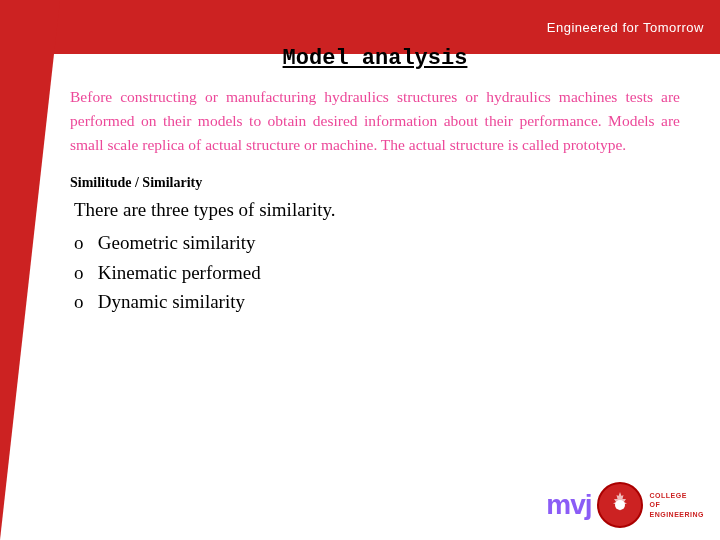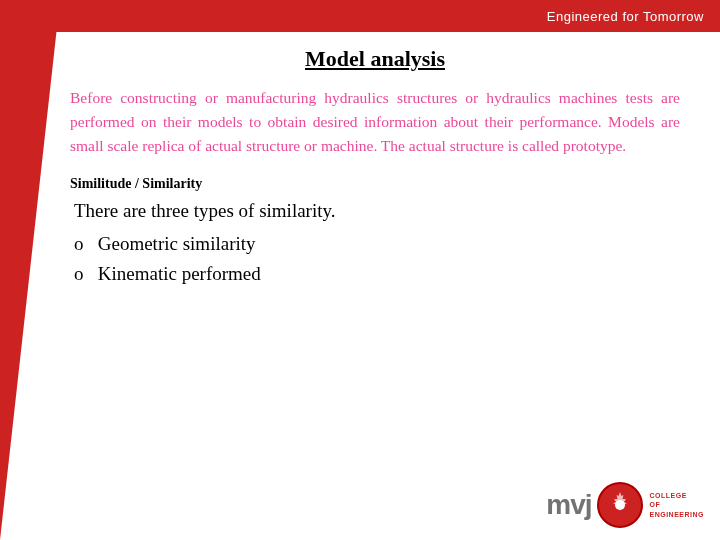--- a/index.html
+++ b/index.html
@@ -12,21 +12,21 @@
       position: relative;
       overflow: hidden;
     }
 
     
     .top-bar {
       position: absolute;
       top: 0;
       left: 0;
       width: 100%;
-      height: 32px;
+      height: 54px;
       background: #cc2222;
       display: flex;
       align-items: center;
       justify-content: flex-end;
       padding-right: 16px;
     }
 
     .top-bar-text {
       color: #ffffff;
       font-size: 13px;
@@ -64,20 +64,21 @@
       padding: 10px 20px 10px 10px;
     }
 
     .page-title {
       text-align: center;
       font-size: 22px;
       font-weight: bold;
       text-decoration: underline;
       margin-bottom: 14px;
       color: #000;
+      font-family: Liberation Mono, monospace;
     }
 
     .body-text {
       font-size: 15.5px;
       line-height: 1.55;
       text-align: justify;
       color: #ec4899;
       margin-bottom: 18px;
     }
 
@@ -105,21 +106,21 @@
       bottom: 12px;
       right: 16px;
       display: flex;
       align-items: center;
       gap: 6px;
     }
 
     .logo-mvj {
       font-size: 28px;
       font-weight: bold;
-      color: #737373;
+      color: #8b5cf6;
       font-family: Arial, sans-serif;
       letter-spacing: -1px;
     }
 
     .logo-gear-circle {
       width: 46px;
       height: 46px;
       border-radius: 50%;
       background: #cc2222;
       border: 2px solid #aa0000;
@@ -167,20 +168,21 @@
 
   <div>
     <p class="section-heading">Similitude / Similarity</p>
   </div>
 
   <div>
     <p class="list-item">There are three types of similarity.</p>
     <div class="list-container">
       <p class="list-item">o &nbsp; <span>Geometric similarity</span></p>
       <p class="list-item">o &nbsp; <span>Kinematic performed</span></p>
+      <p class="list-item">o &nbsp; <span>Dynamic similarity</span></p>
     </div>
   </div>
 </div>
 
 <div class="logo-area">
   <span class="logo-mvj">mvj</span>
   <div class="logo-gear-circle">
     <svg class="logo-gear-inner" viewBox="0 0 30 30" fill="white">
       <circle cx="15" cy="15" r="5" fill="white"></circle>
       <path d="M15 2 L16.5 6 L18.5 5 L17.5 9 L21 9 L19 12 L22 13.5 L18.5 14.5 L19 18.5 L16 17 L15 21 L14 17 L11 18.5 L11.5 14.5 L8 13.5 L11 12 L9 9 L12.5 9 L11.5 5 L13.5 6 Z" fill="white" opacity="0.7"></path>

